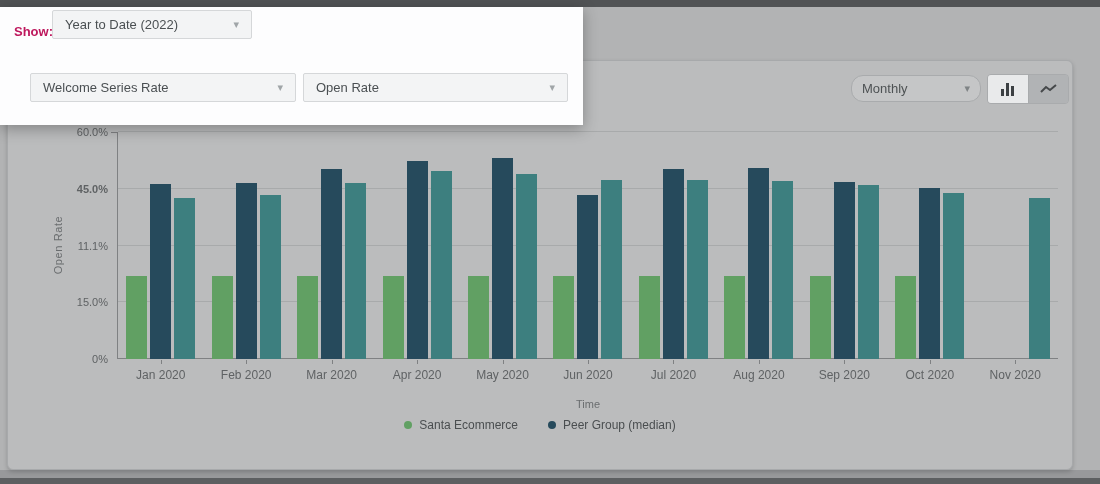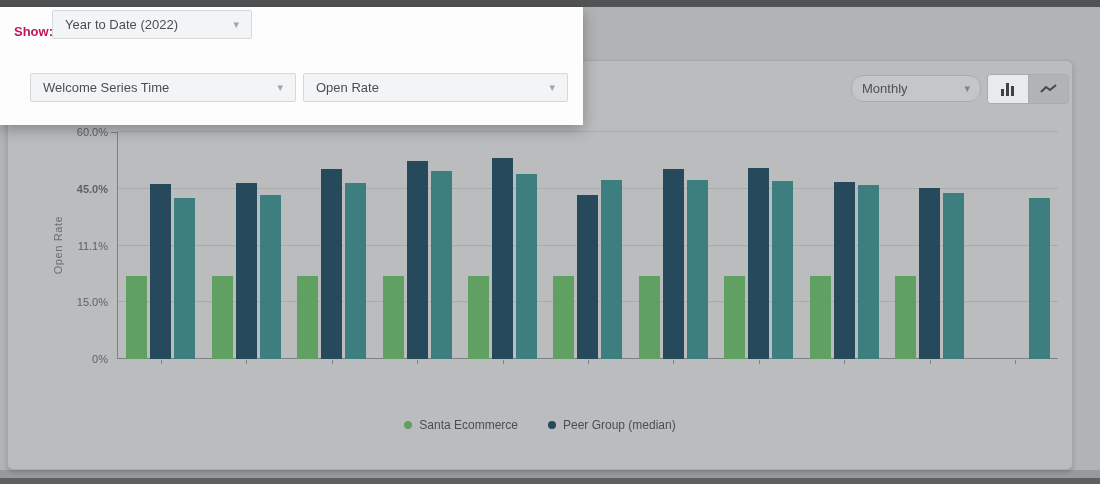--- a/index.html
+++ b/index.html
@@ -171,20 +171,34 @@
           <div class="bar" title="Ecommerce, Housewares, Home Furnishings, &amp; Garden (median) — Oct 2020: 44%" style="height: 73.3333%; background: rgb(61, 127, 127);"></div>
           <div class="xtickmark"></div>
         </div>
         <div class="group">
           <div class="bar-spacer"></div>
           <div class="bar-spacer"></div>
           <div class="bar" title="Ecommerce, Housewares, Home Furnishings, &amp; Garden (median) — Nov 2020: 42.6%" style="height: 71%; background: rgb(61, 127, 127);"></div>
           <div class="xtickmark"></div>
         </div>
       </div>
+    <div class="xlabels">
+        <div class="xlabel">Jan 2020</div>
+        <div class="xlabel">Feb 2020</div>
+        <div class="xlabel">Mar 2020</div>
+        <div class="xlabel">Apr 2020</div>
+        <div class="xlabel">May 2020</div>
+        <div class="xlabel">Jun 2020</div>
+        <div class="xlabel">Jul 2020</div>
+        <div class="xlabel">Aug 2020</div>
+        <div class="xlabel">Sep 2020</div>
+        <div class="xlabel">Oct 2020</div>
+        <div class="xlabel">Nov 2020</div>
+      </div>
+    <div class="xaxis-title">Time</div>
     <div class="legend">
         <div class="legend-item">
           <span class="legend-dot" style="background: rgb(97, 160, 99);"></span>
           <span>Santa Ecommerce</span>
         </div>
         <div class="legend-item">
           <span class="legend-dot" style="background: rgb(38, 74, 92);"></span>
           <span>Peer Group (median)</span>
         </div>
       </div>
@@ -195,21 +209,21 @@
       <div class="ytick" style="left: 38px; top: 65px;">60.0%</div>
     </div>
 
   <div class="filter-panel">
     <div class="show-label">Show:</div>
     <div class="dd-lite show-dd">
       <span>Year to Date (2022)</span>
       <span class="caret">▾</span>
     </div>
     <div class="dd-lite flow-dd">
-      <span>Welcome Series Time</span>
+      <span>Welcome Series Rate</span>
       <span class="caret">▾</span>
     </div>
     <div class="dd-lite metric-dd">
       <span>Open Rate</span>
       <span class="caret">▾</span>
     </div>
   </div>
 </div>
 
 </body></html>

